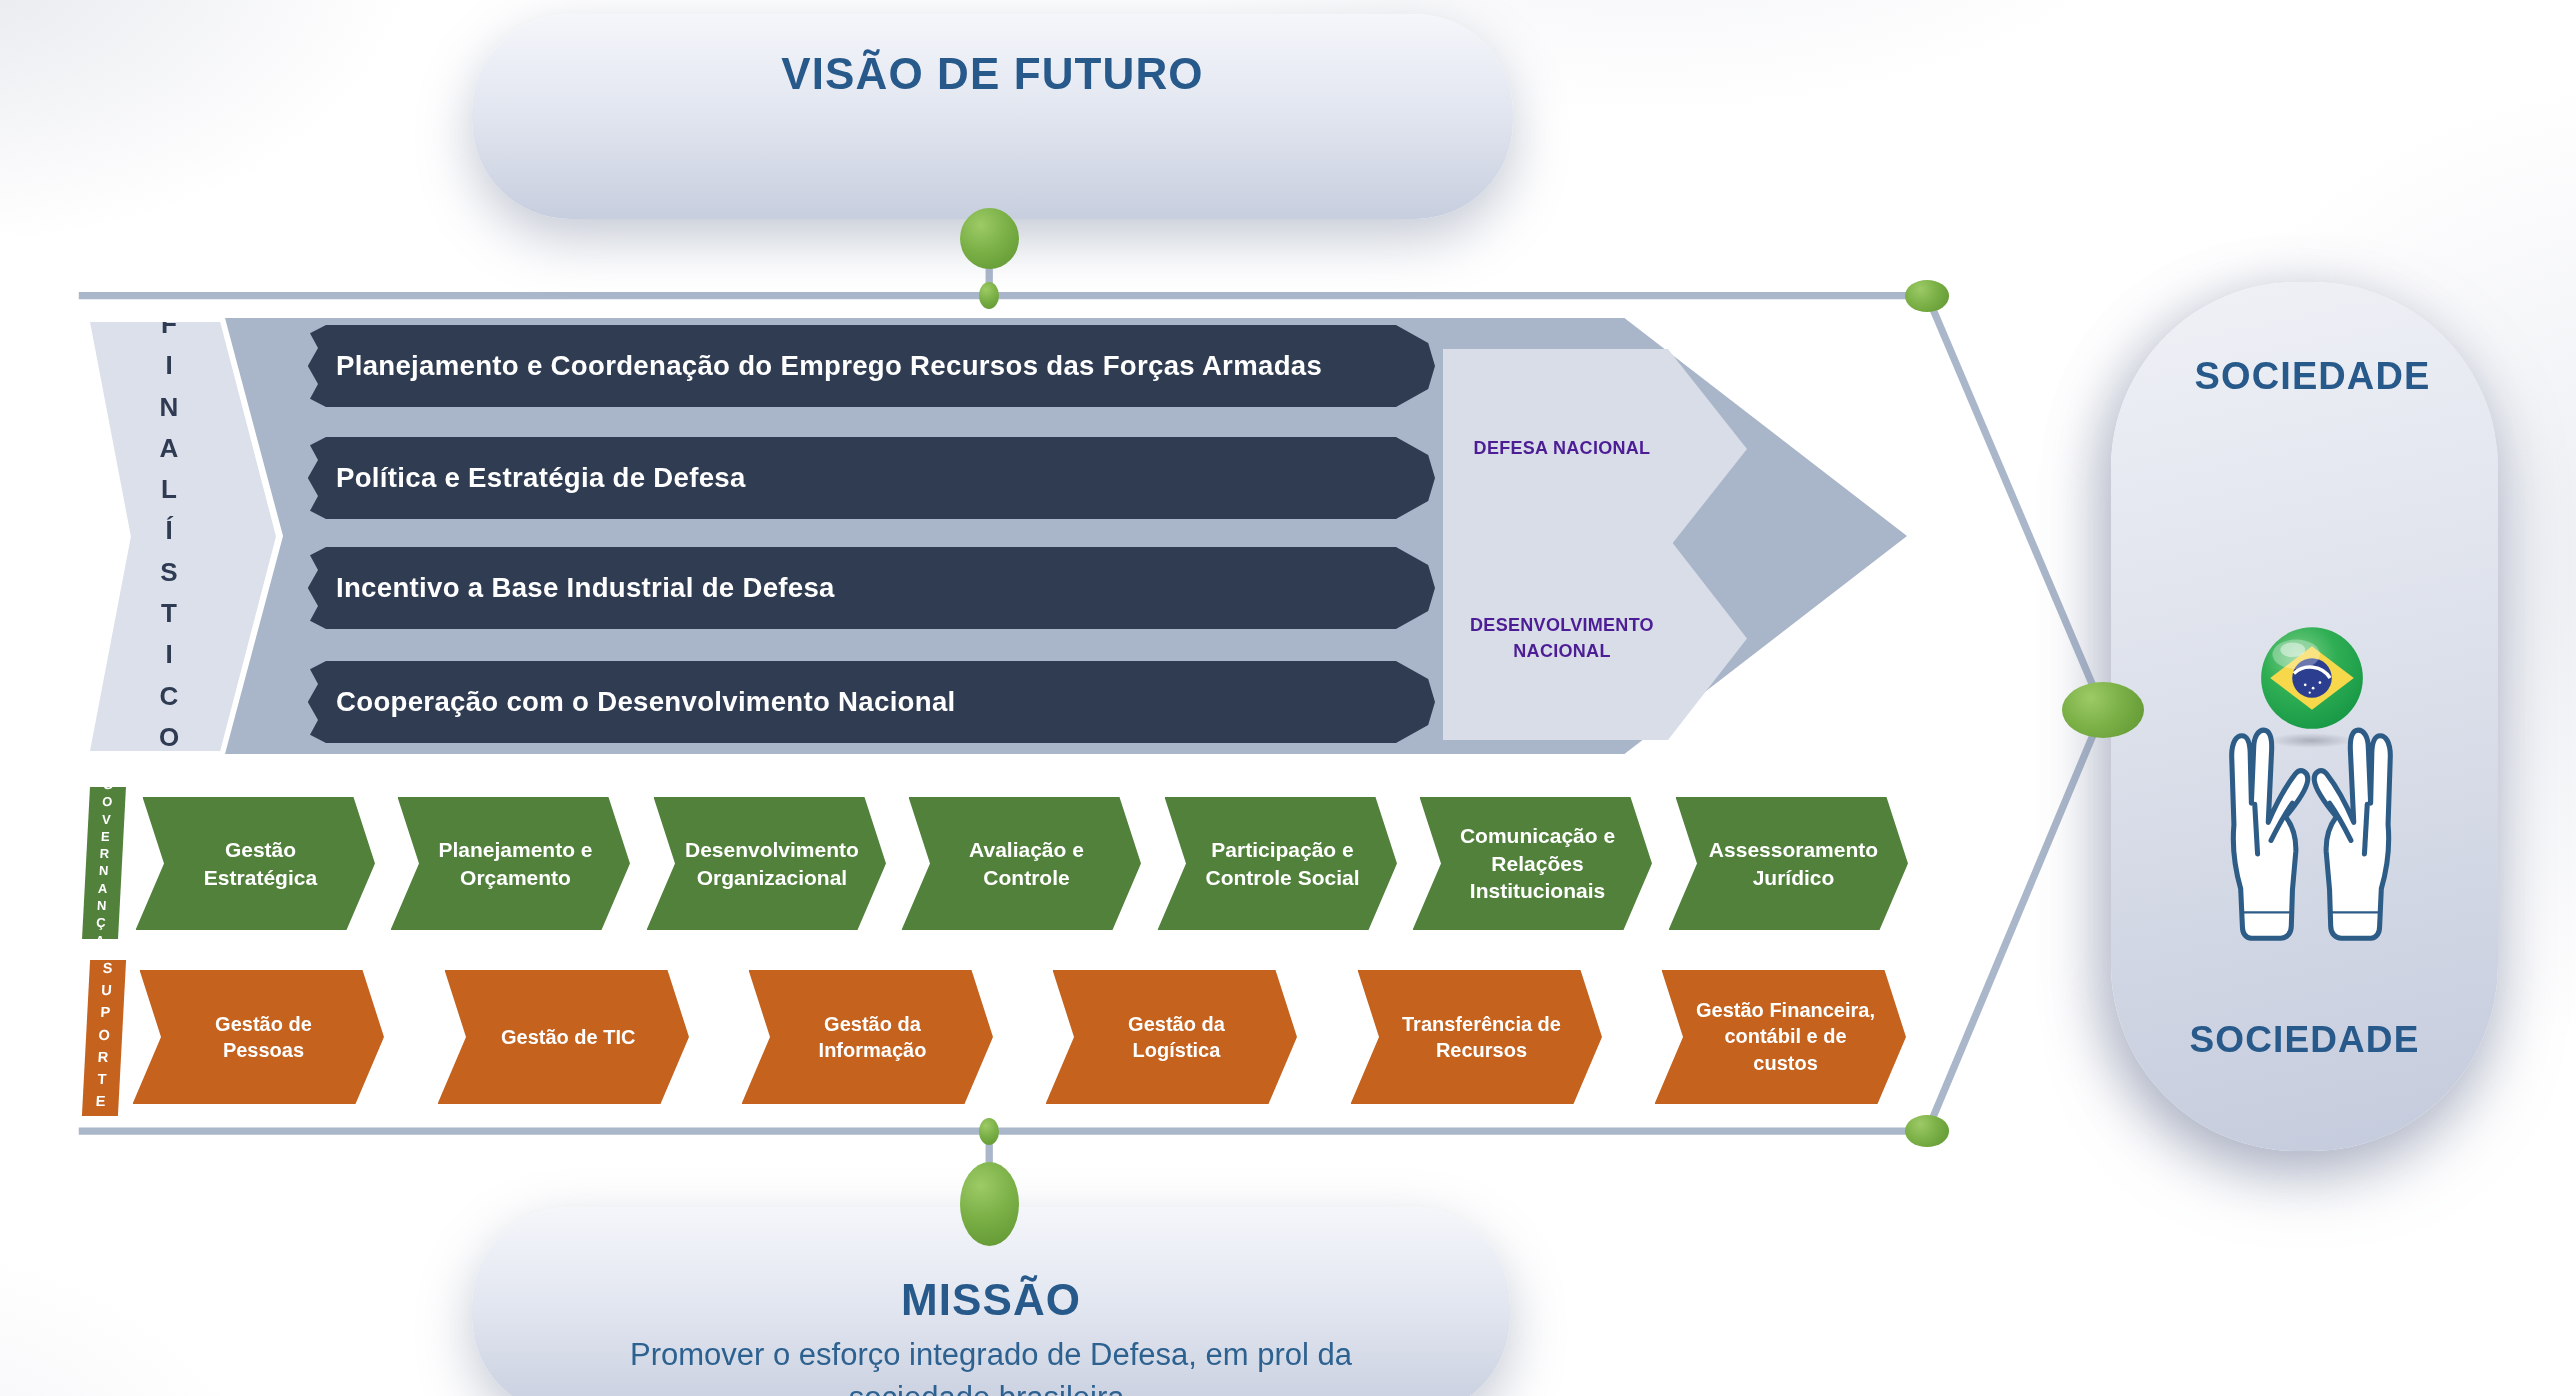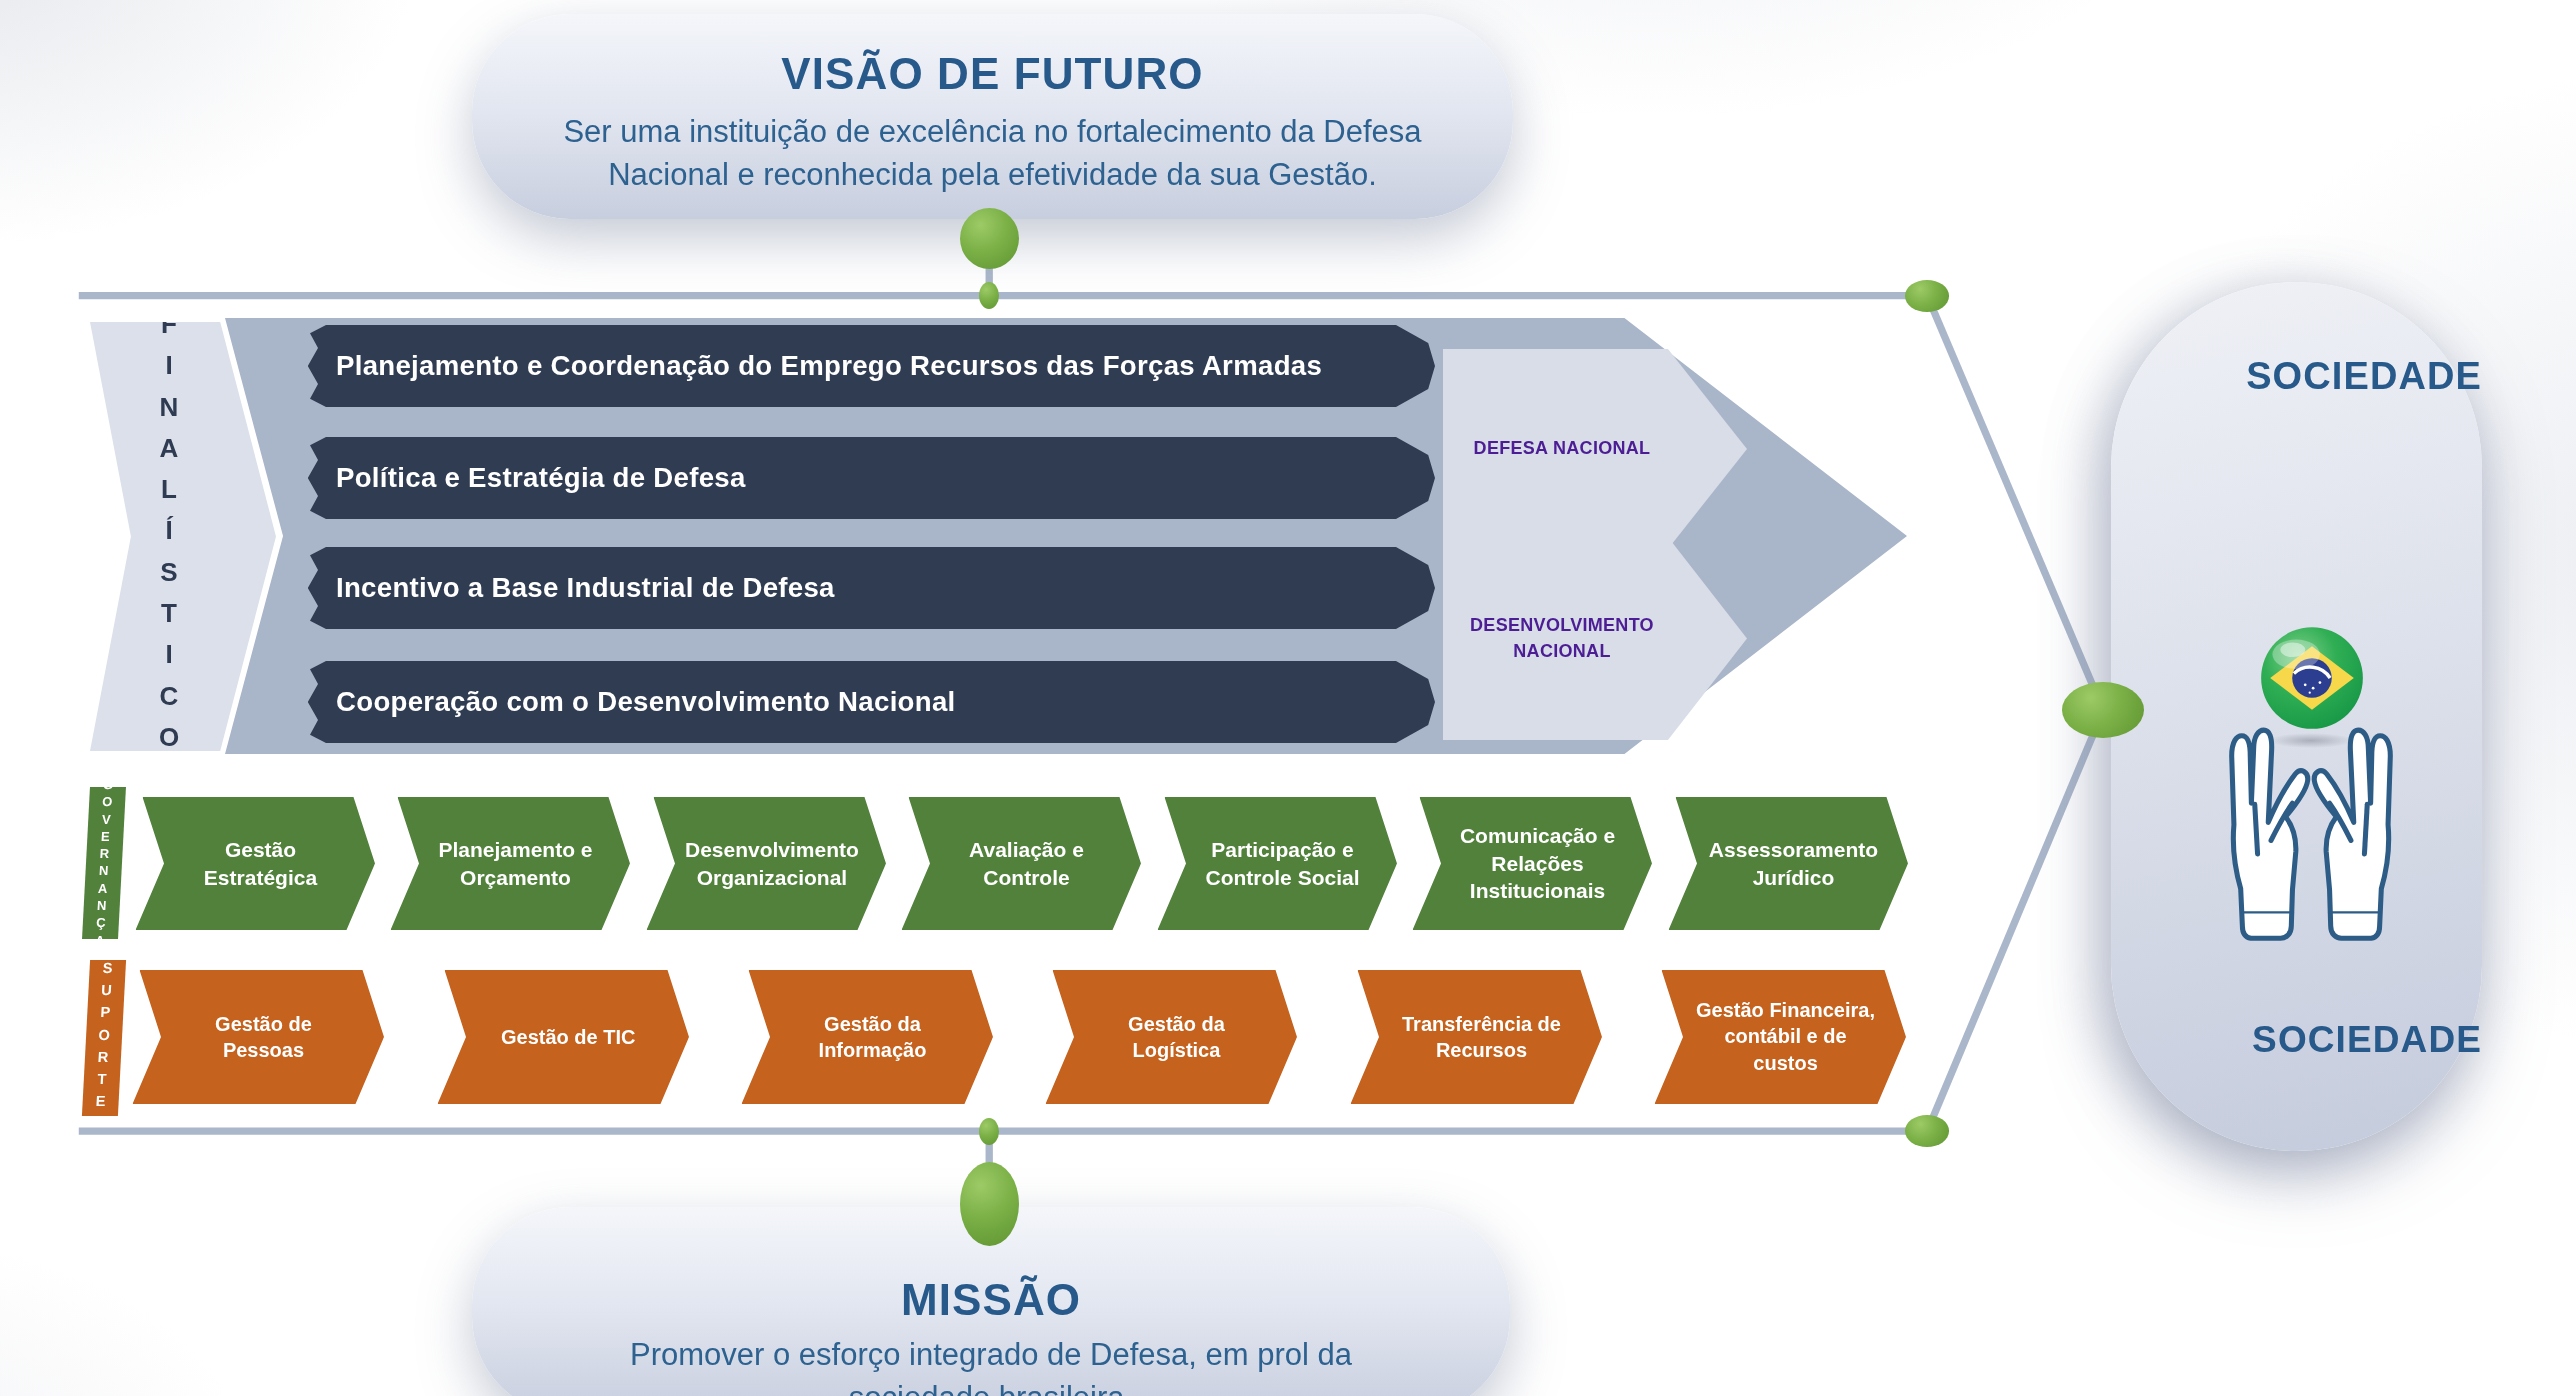--- a/index.html
+++ b/index.html
@@ -100,23 +100,24 @@
   .chev.sc{top:970px;height:134px;width:248px;background:var(--orange);}
   .gc.g1{left:139px;} .gc.g2{left:394px;} .gc.g3{left:650px;} .gc.g4{left:905px;}
   .gc.g5{left:1161px;} .gc.g6{left:1416px;} .gc.g7{left:1672px;}
   .sc.s1{left:136px;} .sc.s2{left:441px;} .sc.s3{left:745px;}
   .sc.s4{left:1049px;} .sc.s5{left:1354px;} .sc.s6{left:1658px;}
   .chev.sc .lbl{font-size:20px;}
 
   
   .pill{
     position:absolute;z-index:3;left:2111px;top:282px;width:371px;height:869px;
-    border-radius:186px;text-align:right;
+    border-radius:186px;text-align:center;
     background:linear-gradient(168deg,#eff1f6 0%,#dde1eb 45%,#c4cbdc 100%);
     box-shadow:0 25px 62px rgba(122,132,160,.5),-17px 8.4px 51px rgba(130,140,165,.30);
+    padding-left:16px;
   }
   .pill-title{margin-top:73px;font-size:38px;font-weight:bold;color:var(--title-blue);letter-spacing:1.1px;}
   .pill-sub{margin-top:45px;font-size:32px;color:var(--body-blue);line-height:1.45;}
   .pill-bottom{position:absolute;left:0;width:100%;top:737px;font-size:37px;font-weight:bold;color:var(--title-blue);letter-spacing:1.1px;}
   .flag-icon{position:absolute;left:149px;top:344px;}
   .flag-shadow{position:absolute;left:158px;top:451px;width:84px;height:14.6px;border-radius:50%;
     background:radial-gradient(closest-side,rgba(60,65,80,.30),rgba(60,65,80,0));}
   .hands-icon{position:absolute;left:107px;top:438px;}
 
   
@@ -143,21 +144,20 @@
       <line x1="140" y1="2010" x2="3425" y2="2010"></line>
       <line x1="3425" y1="525" x2="3738" y2="1262"></line>
       <line x1="3738" y1="1262" x2="3425" y2="2010"></line>
       <line x1="1758" y1="392" x2="1758" y2="525"></line>
       <line x1="1758" y1="2010" x2="1758" y2="2145"></line>
     </g>
   </svg>
 
   <div class="bubble vision">
     <div class="bubble-title">VISÃO DE FUTURO</div>
-    <div class="bubble-text">Ser uma instituição de excelência no fortalecimento da Defesa Nacional e reconhecida pela efetividade da sua Gestão.</div>
   </div>
 
   <div class="fin-band">
     <span class="vword">FINALÍSTICO</span>
   </div>
   <div class="big-arrow"></div>
 
   <div class="process-bar p1">
     <span>Planejamento e Coordenação do Emprego Recursos das Forças Armadas</span>
   </div>

